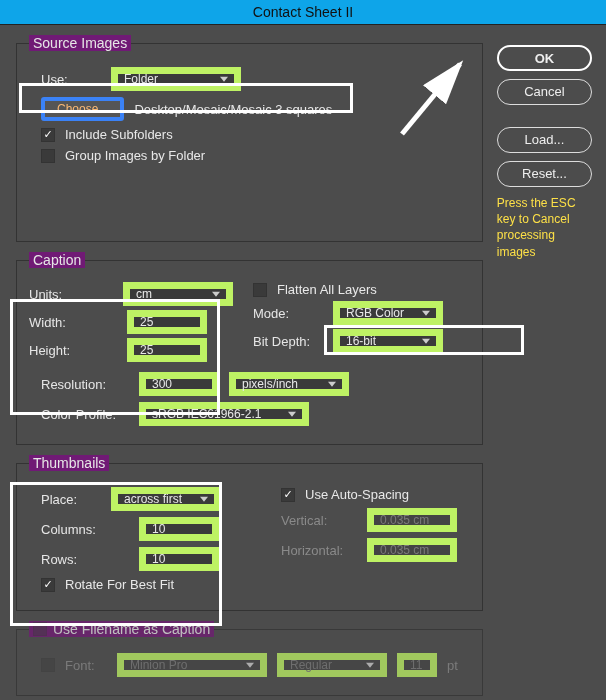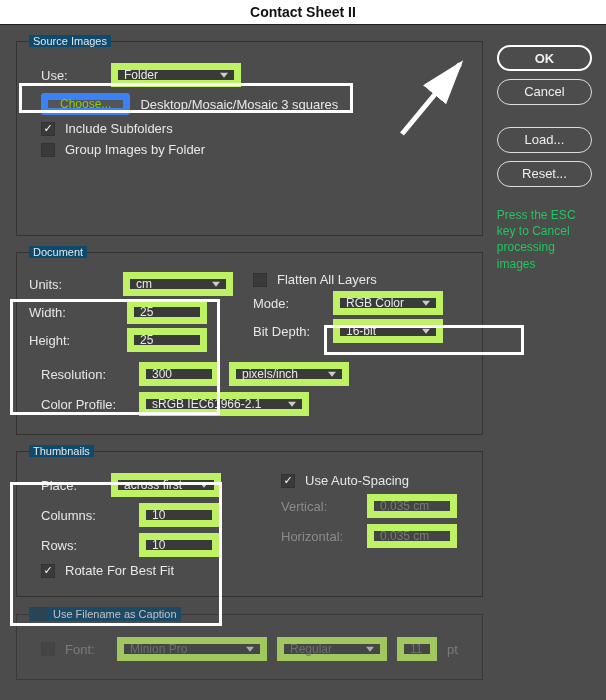--- a/index.html
+++ b/index.html
@@ -1,50 +1,50 @@
 <!DOCTYPE html>
 <html><head>
 <meta charset="utf-8">
 <style>
   * { box-sizing: border-box; margin: 0; padding: 0; font-family: -apple-system, "Helvetica Neue", Arial, sans-serif; }
   body { background: #4c4c4c; color: #e8e8e8; font-size: 13px; width: 606px; height: 700px; overflow: hidden; position: relative; }
-  .titlebar { background: #ffffff; text-align: center; font-weight: 700; color: #111; padding: 4px 0; font-size: 14px; border-bottom: 1px solid #222; }
+  .titlebar { background: #0ea5e9; text-align: center; font-weight: 400; color: #111; padding: 4px 0; font-size: 14px; border-bottom: 1px solid #222; }
   .dialog { padding: 10px 14px 10px 16px; display: flex; gap: 14px; }
   .left-col { flex: 1; display: flex; flex-direction: column; gap: 10px; }
   .right-col { width: 126px; display: flex; flex-direction: column; gap: 8px; padding-top: 10px; }
   fieldset { border: 1px solid #333; padding: 10px 12px 12px 12px; margin: 0; position: relative; }
-  legend { padding: 0 4px; font-size: 11px; color: #e6e6e6; background: #0c4a6e; margin-top: 41px; }
+  legend { padding: 0 4px; font-size: 14px; color: #e6e6e6; background: #701a75; margin-top: 41px; }
   .row { display: flex; align-items: center; gap: 10px; margin: 6px 12px; }
   .lbl { width: 88px; color: #e6e6e6; }
   .lbl.sm { width: 60px; }
   .select, .input {
     background: #3a3a3a; border: 7px solid #bef264; color: #e8e8e8;
     height: 24px; padding: 4px 6px; font-size: 12px; display: flex; align-items: center;
     position: relative;
   }
   .select { min-width: 110px; }
   .select::after {
     content: ""; position: absolute; right: 6px; top: 50%; transform: translateY(-45%);
     border-left: 4px solid transparent; border-right: 4px solid transparent; border-top: 5px solid #ccc;
   }
   .input { width: 80px; }
   .input.disabled, .select.disabled { color: #7a7a7a; background: #444; }
   .btn-small {
-    background: #555; border: 7px solid #3b82f6; color: #84cc16; height: 22px;
-    padding: 0 12px; border-radius: 3px; display: inline-flex; align-items: center; font-size: 12px;
+    background: #555; border: 4px solid #3b82f6; color: #fdba74; height: 22px;
+    padding: 8px 12px; border-radius: 3px; display: inline-flex; align-items: center; font-size: 12px;
   }
   .pill {
     border: 1px solid #ddd; border-radius: 14px; text-align: center; height: 26px;
     line-height: 24px; color: #eee; background: #4c4c4c; cursor: default; font-size: 13px;
   }
   .pill.primary { border: 2px solid #fff; font-weight: 600; }
   .chk { width: 14px; height: 14px; border: 1px solid #333; background: #3a3a3a; display: inline-flex; align-items: center; justify-content: center; flex-shrink: 0; }
   .chk.checked::after { content: "✓"; font-size: 11px; color: #fff; line-height: 1; }
   .chk.disabled { opacity: .45; }
-  .hint { font-size: 12px; color: #22c55e; line-height: 1.35; margin-top: 12px; }
+  .hint { font-size: 12px; color: #fde047; line-height: 1.35; margin-top: 0; }
   .hl { position: absolute; border: 3px solid #fff; pointer-events: none; }
   .doc-grid { display: grid; grid-template-columns: 204px 1fr; gap: 10px 20px; }
   .doc-grid .row { margin: 4px 0; }
   .thumb-grid { display: grid; grid-template-columns: 204px 1fr; gap: 10px 36px; }
   .arrow { position: absolute; pointer-events: none; }
 </style>
 </head>
 <body>
 
 <div class="titlebar">Contact Sheet II</div>
@@ -67,21 +67,21 @@
         <span>Include Subfolders</span>
       </div>
       <div class="row">
         <span class="chk"></span>
         <span>Group Images by Folder</span>
       </div>
       <div style="height:60px"></div>
     </fieldset>
 
     <fieldset>
-      <legend>Document</legend>
+      <legend>Caption</legend>
       <div class="doc-grid">
         <div>
           <div class="row">
             <span class="lbl">Units:</span>
             <div class="select" style="width:100px">cm</div>
           </div>
           <div class="row">
             <span class="lbl">Width:</span>
             <div class="input">25</div>
           </div>

